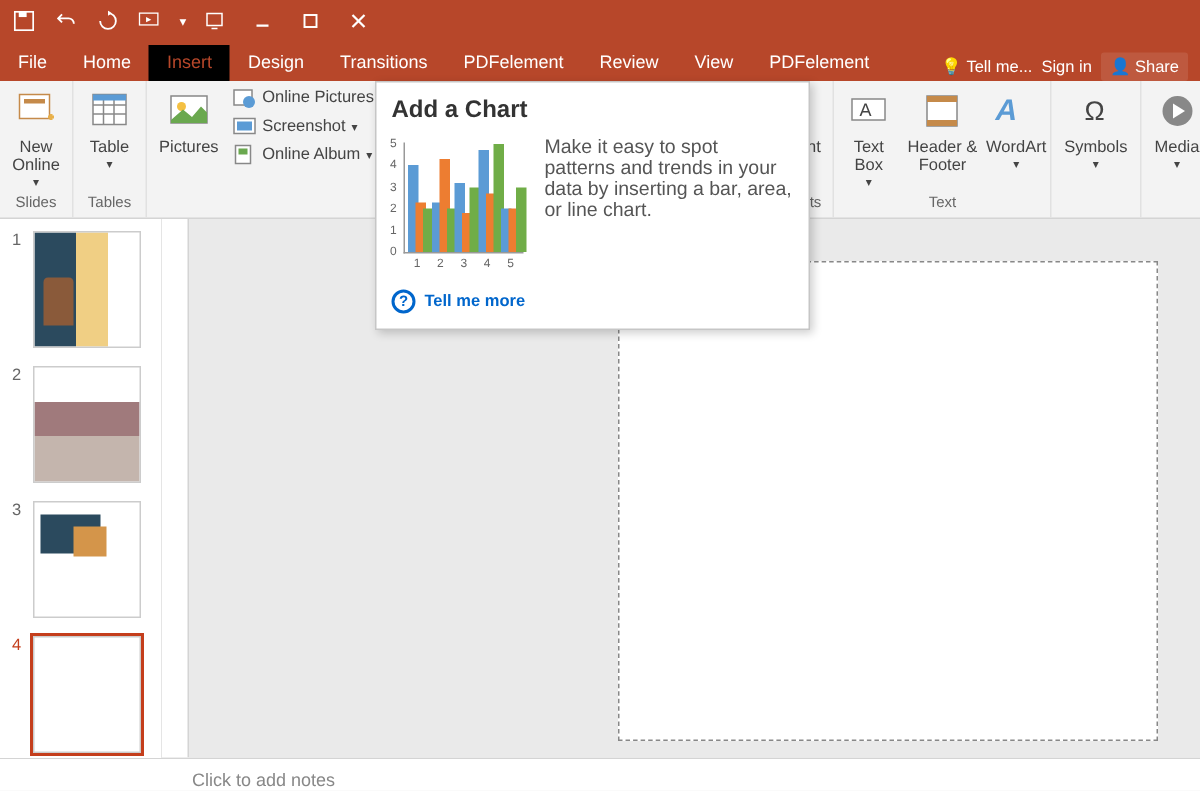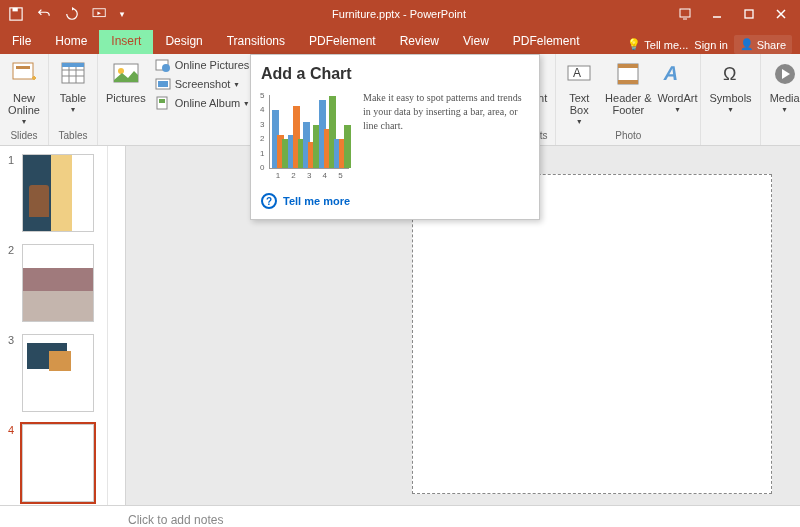--- a/index.html
+++ b/index.html
@@ -7,21 +7,21 @@
 
 .titlebar { background: #B7472A; height: 28px; display: flex; align-items: center; padding: 0 4px; color: #fff; }
 .titlebar .qat { display: flex; gap: 4px; align-items: center; }
 .titlebar .qat .qbtn { width: 24px; height: 24px; display: flex; align-items: center; justify-content: center; color: #fff; }
 .titlebar .title { flex: 1; text-align: center; font-size: 11px; }
 .titlebar .winbtns { display: flex; gap: 2px; }
 .titlebar .winbtns .wbtn { width: 30px; height: 24px; display: flex; align-items: center; justify-content: center; font-size: 12px; }
 
 .tabbar { background: #B7472A; height: 26px; display: flex; align-items: flex-end; color: #fff; font-size: 12px; }
 .tabbar .tab { padding: 4px 12px 6px; cursor: pointer; }
-.tabbar .tab.active { background: #86efac; color: #B7472A; }
+.tabbar .tab.active { background: #000000; color: #B7472A; }
 .tabbar .spacer { flex: 1; }
 .tabbar .right { display: flex; align-items: center; gap: 6px; padding-right: 8px; font-size: 11px; }
 .tabbar .right .ritem { display: flex; align-items: center; gap: 3px; }
 .share-btn { background: rgba(255,255,255,0.1); padding: 3px 6px; border-radius: 2px; }
 
 .ribbon { background: #f3f3f3; height: 92px; border-bottom: 1px solid #d4d4d4; display: flex; position: relative; }
 .rgroup { border-right: 1px solid #e1e1e1; padding: 2px 4px; display: flex; flex-direction: column; }
 .rgroup .body { flex: 1; display: flex; align-items: flex-start; gap: 2px; }
 .rgroup .label { text-align: center; font-size: 10px; color: #666; padding-bottom: 2px; }
 .rbtn-big { display: flex; flex-direction: column; align-items: center; justify-content: flex-start; padding: 2px 4px; min-width: 38px; text-align: center; font-size: 11px; line-height: 12px; cursor: pointer; }
@@ -40,21 +40,21 @@
 .editor { flex: 1; background: #eaeaea; position: relative; overflow: hidden; }
 .vruler { position: absolute; left: 0; top: 0; width: 18px; height: 100%; background: #fff; border-right: 1px solid #d4d4d4; }
 .slide-area { position: absolute; left: 24px; top: 8px; right: 18px; bottom: 8px; }
 .slide-canvas { position: absolute; left: 280px; top: 20px; width: 360px; height: 320px; background: #fff; border: 1px dashed #888; }
 .placeholder-box { position: absolute; left: 248px; top: 6px; width: 106px; height: 24px; border: 1px dashed #999; }
 
 .tooltip { position: absolute; left: 250px; top: 0; width: 290px; background: #fff; border: 1px solid #c6c6c6; box-shadow: 2px 2px 6px rgba(0,0,0,0.2); padding: 10px; z-index: 10; }
 .tooltip h4 { font-size: 16px; font-weight: 600; margin-bottom: 8px; color: #333; }
 .tooltip .row { display: flex; gap: 10px; }
 .tooltip .chart-preview { width: 92px; height: 92px; border: 0; position: relative; background: #fff; }
-.tooltip .desc { flex: 1; font-size: 10px; color: #555; line-height: 14px; font-family: Liberation Serif, serif; }
+.tooltip .desc { flex: 1; font-size: 13px; color: #555; line-height: 14px; }
 .tooltip .more { margin-top: 10px; display: flex; align-items: center; gap: 6px; color: #0066cc; font-weight: 600; font-size: 11px; }
 .tooltip .more .qicon { width: 16px; height: 16px; border-radius: 50%; border: 2px solid #0066cc; display: flex; align-items: center; justify-content: center; font-size: 10px; color: #0066cc; }
 
 .notes { height: 28px; border-top: 1px solid #d4d4d4; background: #fff; display: flex; align-items: center; padding-left: 128px; color: #888; font-size: 12px; }
 
 svg { display: block; }
 
 
 .th1 { background: linear-gradient(90deg,#2b4a5e 40%,#f0cf84 40%,#f0cf84 70%,#fff 70%); }
 .th1::after { content:""; position:absolute; left:6px; top:30px; width:20px; height:32px; background:#8a5a3a; border-radius:3px 3px 0 0; }
@@ -93,21 +93,20 @@
         </svg>
       </div>
     <div class="qbtn">
         <svg width="16" height="14" viewBox="0 0 18 16">
           <rect x="1" y="2" width="14" height="9" fill="none" stroke="#fff"></rect>
           <path d="M6 5 L10 7 L6 9 Z" fill="#fff"></path>
         </svg>
       </div>
     <div class="qbtn" style="width:12px;font-size:9px">▾</div>
   </div>
-  <div class="title">Furniture.pptx - PowerPoint</div>
   <div class="winbtns">
     <div class="wbtn">
         <svg width="14" height="14">
           <rect x="2" y="2" width="10" height="8" fill="none" stroke="#fff"></rect>
           <path d="M5 12 L9 12" stroke="#fff"></path>
         </svg>
       </div>
     <div class="wbtn">
         <svg width="12" height="12">
           <line x1="2" y1="9" x2="10" y2="9" stroke="#fff" stroke-width="1.5"></line>
@@ -352,21 +351,21 @@
     <div class="rbtn-big">
           <div class="ico">
             <svg width="28" height="28">
               <text x="4" y="20" font-size="20" font-weight="bold" fill="#5B9BD5" transform="skewX(-12)">A</text>
             </svg>
           </div>
           <span>WordArt</span>
           <span style="font-size:8px">▾</span>
         </div>
   </div>
-      <div class="label">Photo</div>
+      <div class="label">Text</div>
     </div>
 
   <div class="rgroup">
       <div class="body">
         <div class="rbtn-big">
           <div class="ico">
             <svg width="28" height="28">
               <text x="6" y="20" font-size="18" fill="#444">Ω</text>
             </svg>
           </div>

